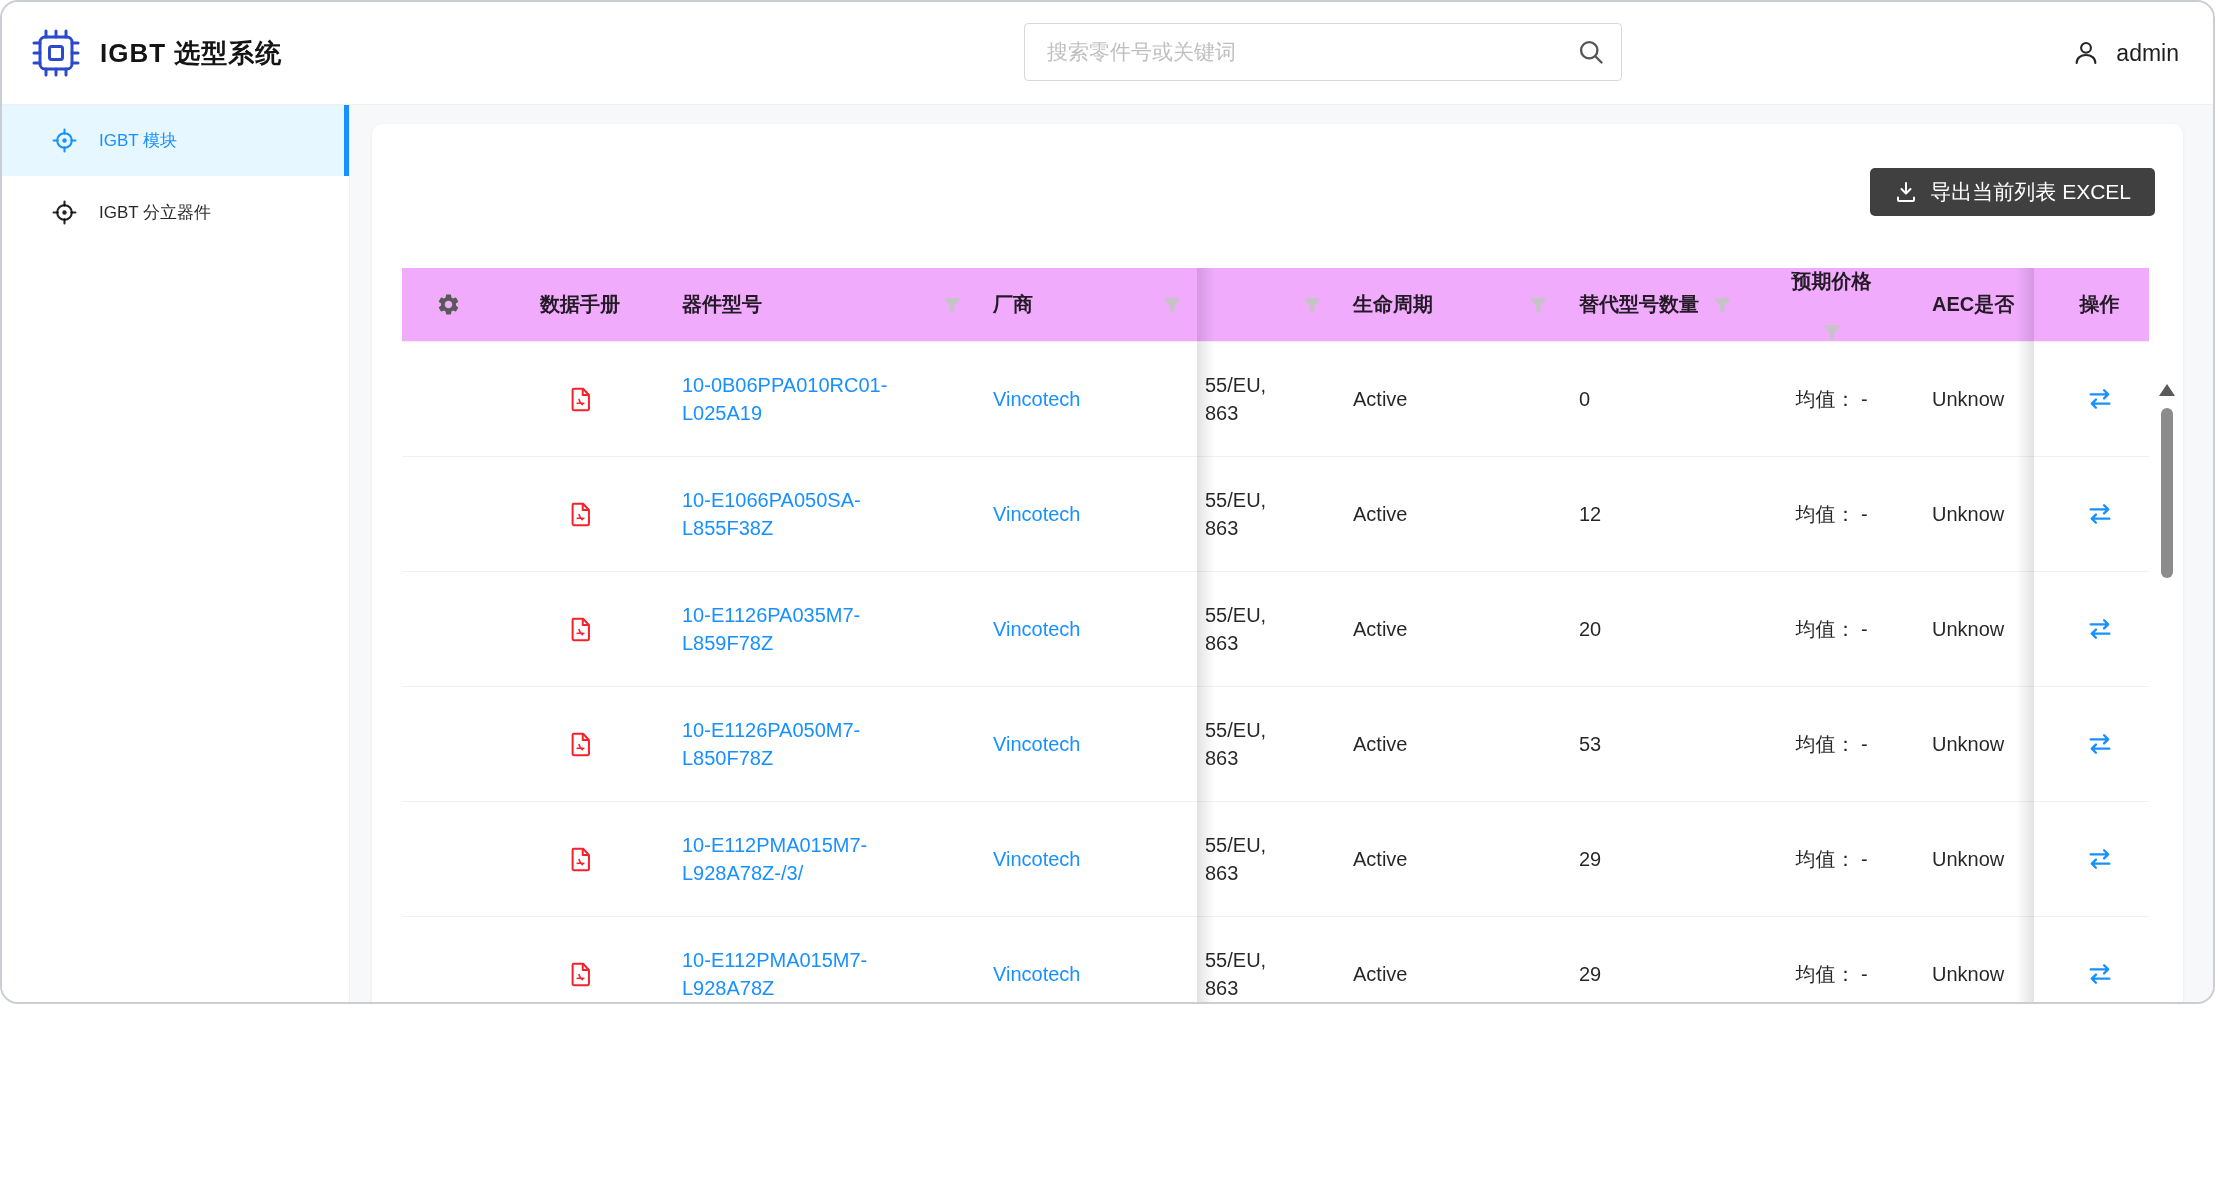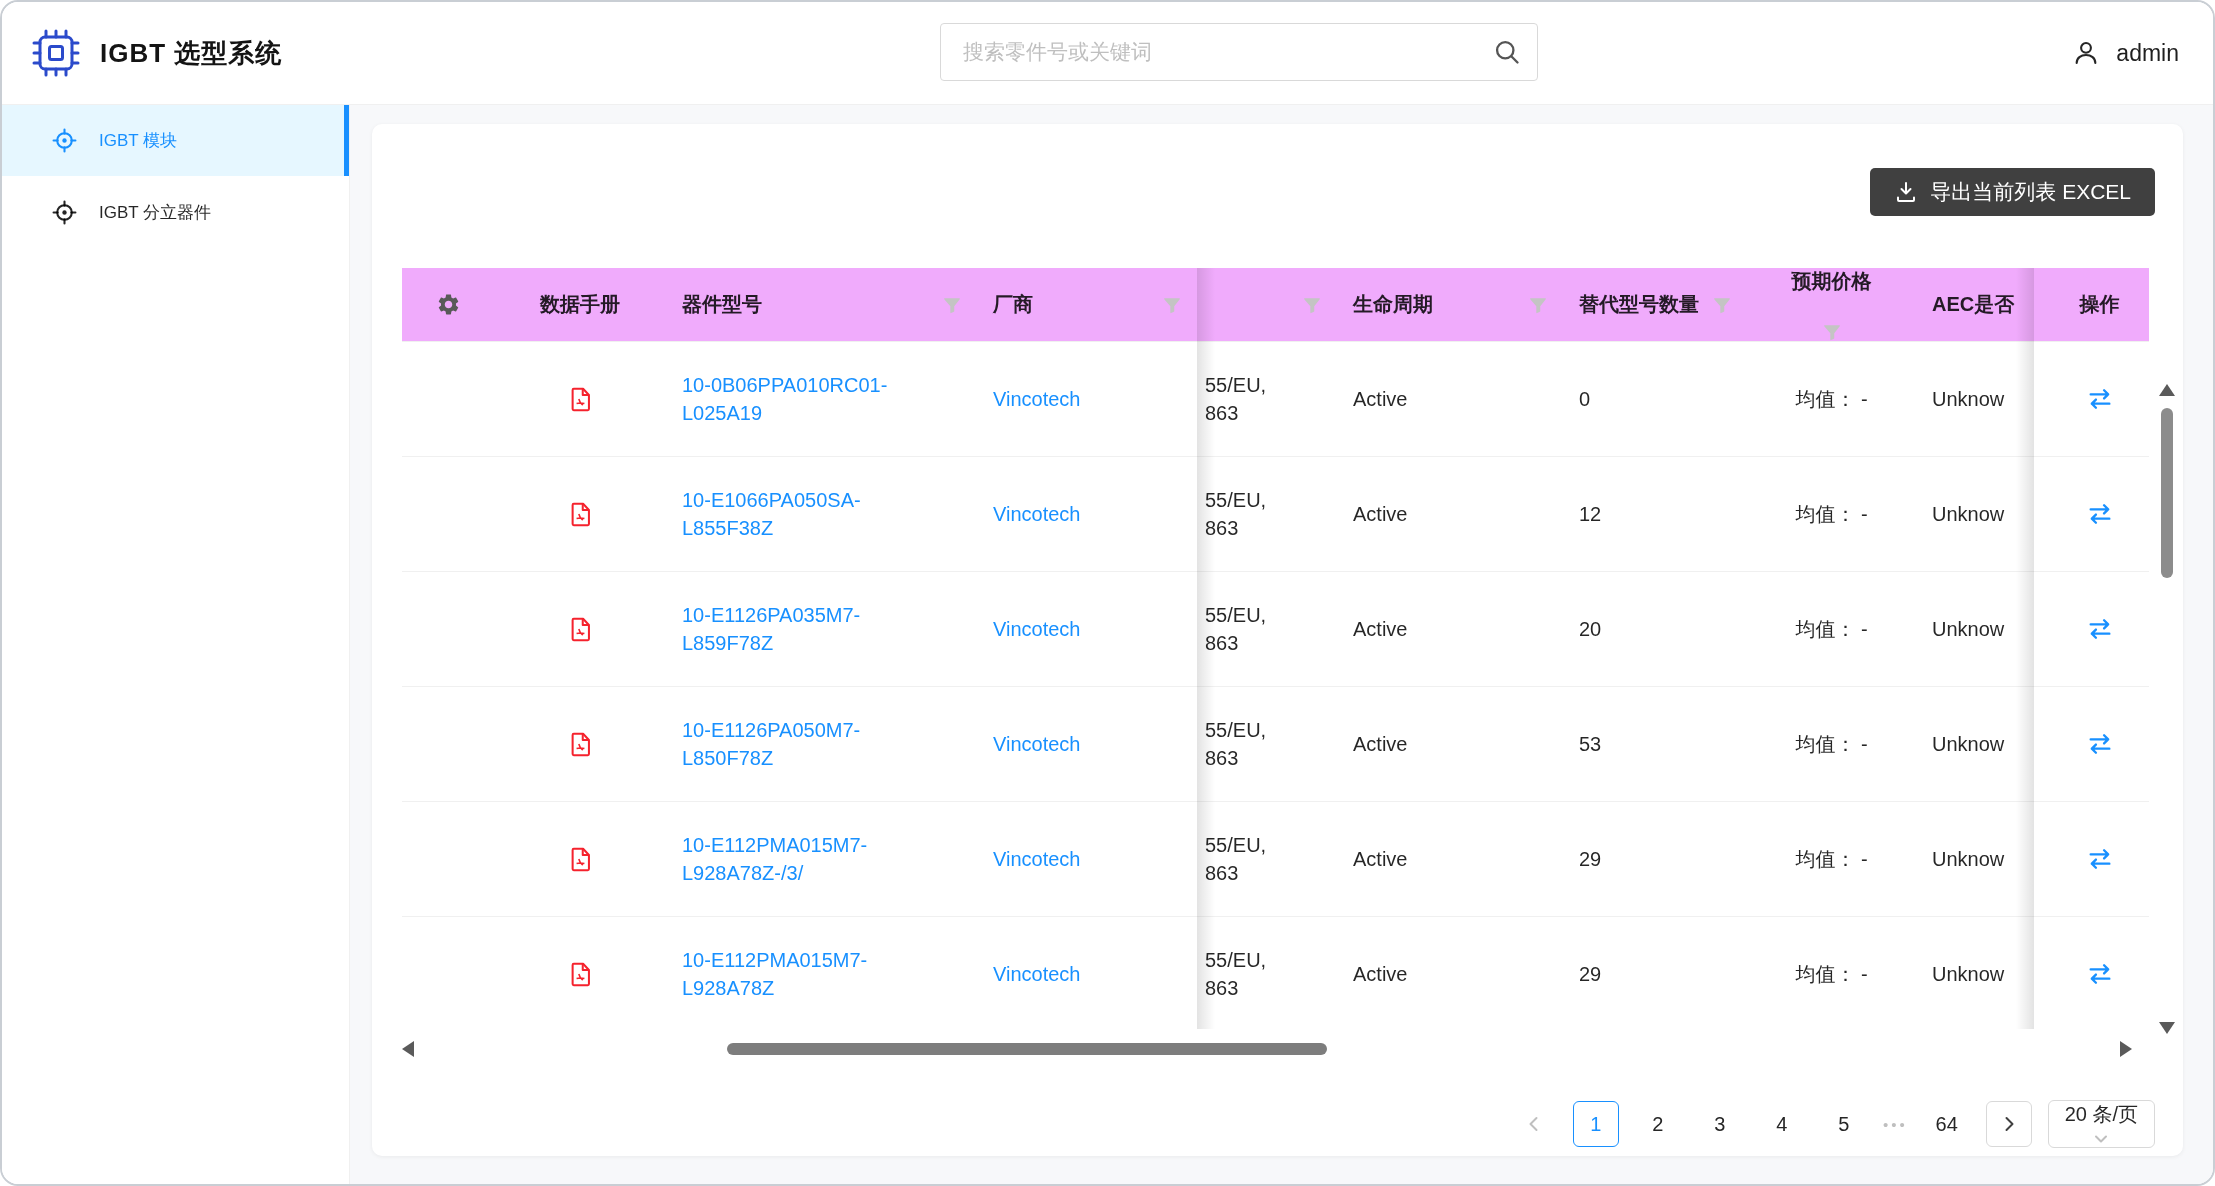--- a/index.html
+++ b/index.html
@@ -1,24 +1,24 @@
 <!DOCTYPE html>
 <html><head>
 <meta charset="utf-8">
 <style>
   html,body{margin:0;padding:0;background:#fff;}
   body{width:2215px;height:1186px;font-family:"Liberation Sans","DejaVu Sans",sans-serif;color:rgba(0,0,0,.85);-webkit-font-smoothing:antialiased;}
-  .window{position:relative;width:2215px;height:1186px;box-sizing:border-box;border:2px solid #c9ced4;border-radius:18px;overflow:hidden;background:#fff;}
+  .window{position:relative;width:2215px;height:1004px;box-sizing:border-box;border:2px solid #c9ced4;border-radius:18px;overflow:hidden;background:#fff;}
 
   
   .app-header{height:102px;display:flex;align-items:center;position:relative;background:#fff;box-shadow:0 1px 0 #f0f0f0;z-index:6;}
   .brand{display:flex;align-items:center;gap:20px;padding-left:30px;}
   .logo-ic{width:48px;height:48px;}
   .app-title{font-size:26px;font-weight:bold;color:#141414;letter-spacing:1px;}
-  .search-box{position:absolute;left:938px;top:21px;width:598px;height:58px;border:1px solid #d9d9d9;border-radius:4px;display:flex;align-items:center;box-sizing:border-box;padding:0 16px 0 20px;background:#fff;}
+  .search-box{position:absolute;left:1022px;top:21px;width:598px;height:58px;border:1px solid #d9d9d9;border-radius:4px;display:flex;align-items:center;box-sizing:border-box;padding:0 16px 0 20px;background:#fff;}
   .search-box input{flex:1;border:none;outline:none;font-size:21px;color:#262626;background:transparent;font-family:inherit;}
   .search-box input::placeholder{color:#bfbfbf;}
   .search-ic{width:28px;height:28px;flex-shrink:0;cursor:pointer;}
   .user-menu{position:absolute;right:34px;top:0;height:102px;display:flex;align-items:center;gap:16px;font-size:23px;color:#1f1f1f;cursor:pointer;}
   .user-ic{width:28px;height:28px;}
 
   
   .layout{display:flex;height:1084px;}
   .sidebar{width:348px;flex-shrink:0;box-sizing:border-box;border-right:1px solid #f0f0f0;background:#fff;}
   .side-item{height:72px;display:flex;align-items:center;gap:22px;padding-left:50px;font-size:17px;color:rgba(0,0,0,.85);position:relative;cursor:pointer;}

